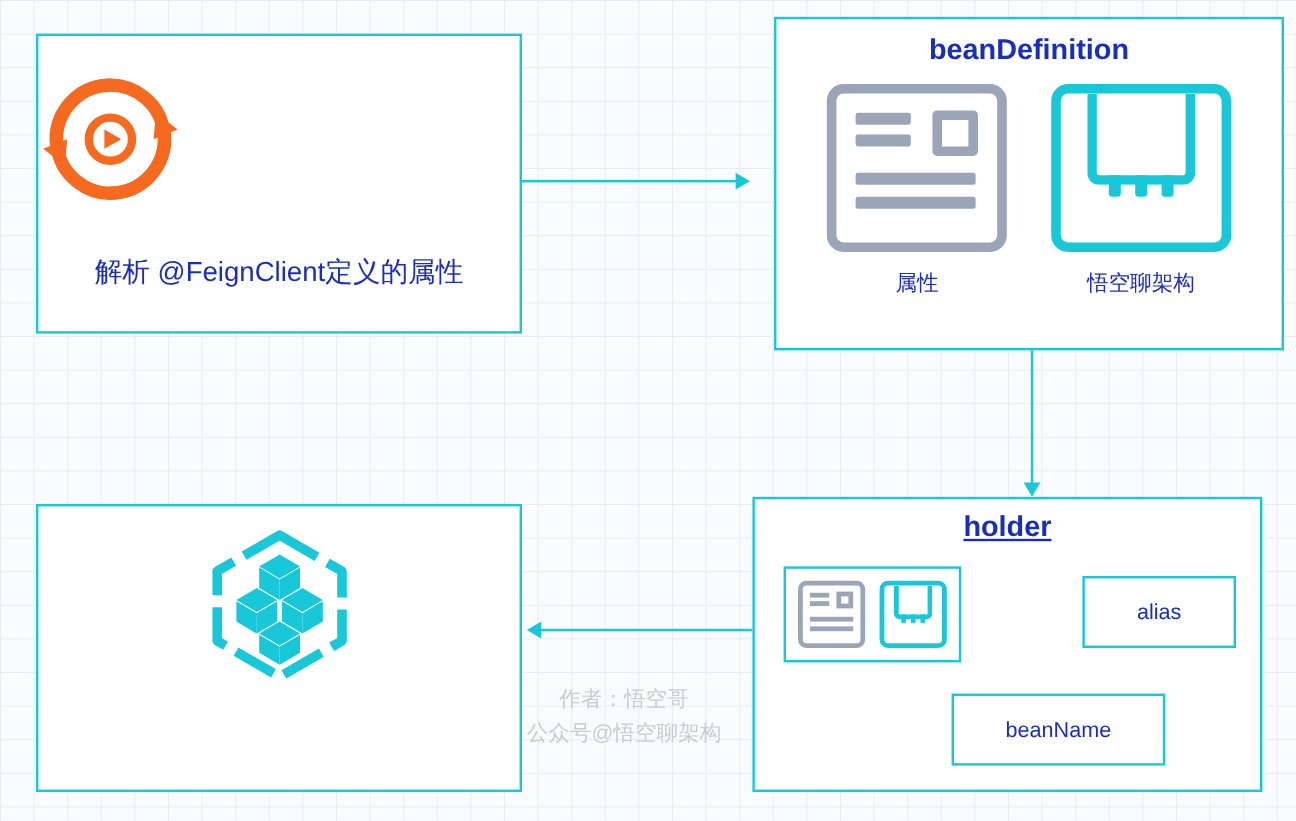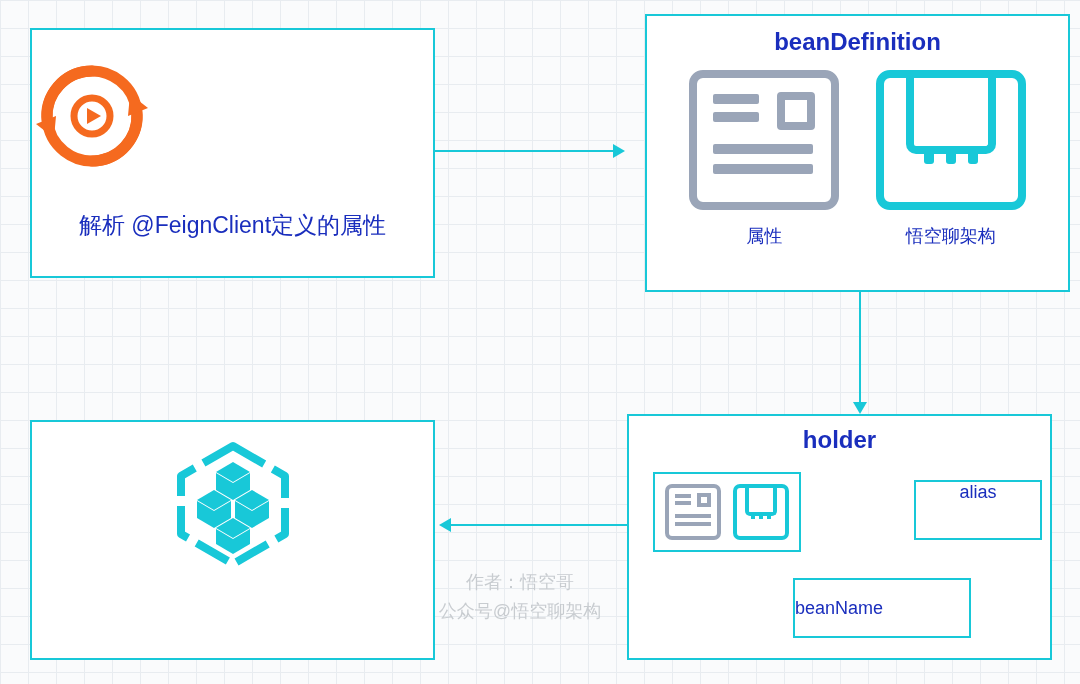--- a/index.html
+++ b/index.html
@@ -155,43 +155,43 @@
     </div>
   </div>
 </div>
 
 <div class="arrow" style="left:859px; top:292px;">
   <div class="arrow-line-v" style="height:112px;"></div>
   <div class="arrow-head-down" style="position:absolute; left:-6px; bottom:-10px;"></div>
 </div>
 
 <div class="box" style="left:627px; top:414px; width:425px; height:246px;">
-  <div class="title-bold" style="margin-top:10px;">holder</div>
+  <div class="title-bold" style="margin-top:10px;text-decoration:underline;">holder</div>
 
   <div class="inner-box" style="left:24px; top:56px; width:148px; height:80px;">
     <div class="doc-icon small" style="position:absolute; left:10px; top:10px; width:56px; height:56px;">
       <div style="position:absolute; left:6px; top:6px; width:16px; height:4px; background:#9aa5b8;"></div>
       <div style="position:absolute; left:6px; top:13px; width:16px; height:4px; background:#9aa5b8;"></div>
       <div style="position:absolute; right:6px; top:5px; width:14px; height:14px; border:4px solid #9aa5b8;"></div>
       <div style="position:absolute; left:6px; top:26px; width:36px; height:4px; background:#9aa5b8;"></div>
       <div style="position:absolute; left:6px; top:34px; width:36px; height:4px; background:#9aa5b8;"></div>
     </div>
     <div class="net-icon small" style="position:absolute; right:10px; top:10px; width:56px; height:56px;">
       <div style="position:absolute; left:8px; top:0; width:32px; height:28px; border:4px solid #18c8d8; border-top:none; border-radius:0 0 5px 5px;"></div>
       <div style="position:absolute; left:14px; top:24px; width:4px; height:7px; background:#18c8d8;"></div>
       <div style="position:absolute; left:22px; top:24px; width:4px; height:7px; background:#18c8d8;"></div>
       <div style="position:absolute; left:30px; top:24px; width:4px; height:7px; background:#18c8d8;"></div>
     </div>
   </div>
 
-  <div class="inner-box" style="right:8px; top:64px; width:128px; height:60px; display:flex; justify-content:center;">
+  <div class="inner-box" style="right:20px; top:64px; width:128px; height:60px; display:flex; align-items:center; justify-content:center;">
     <span class="sub-label">alias</span>
   </div>
 
-  <div class="inner-box" style="left:164px; top:162px; width:178px; height:60px; display:flex; align-items:center; justify-content:flex-start;">
+  <div class="inner-box" style="left:164px; top:162px; width:178px; height:60px; display:flex; align-items:center; justify-content:center;">
     <span class="sub-label">beanName</span>
   </div>
 </div>
 
 <div class="arrow" style="left:449px; top:524px;">
   <div class="arrow-line-h" style="width:178px;"></div>
   <div class="arrow-head-left" style="position:absolute; left:-10px; top:-6px;"></div>
 </div>
 
 <div class="box" style="left:30px; top:420px; width:405px; height:240px;">

